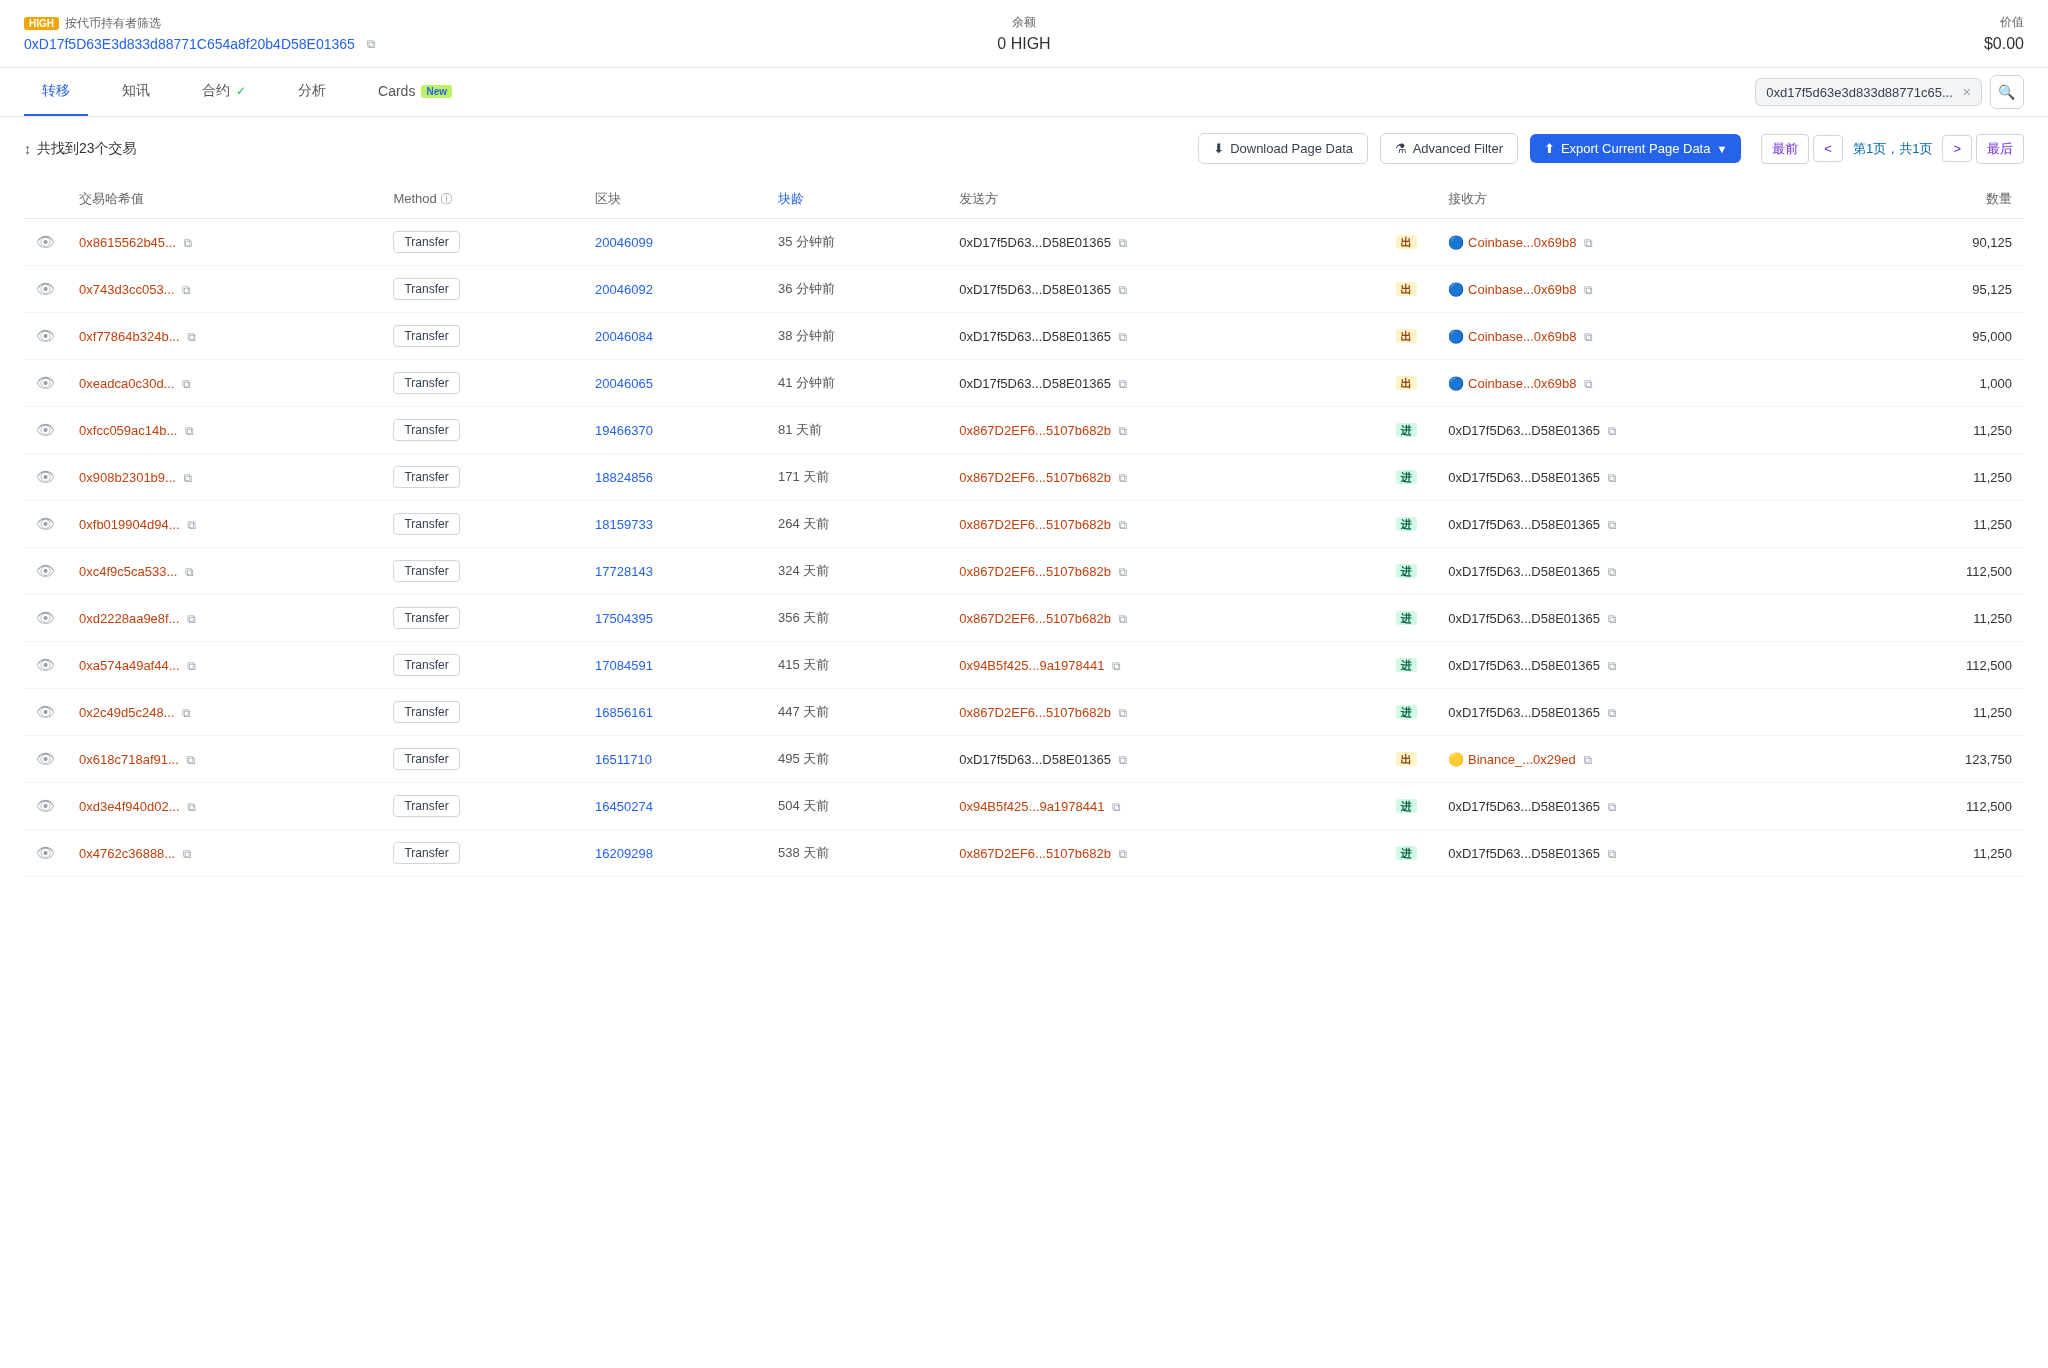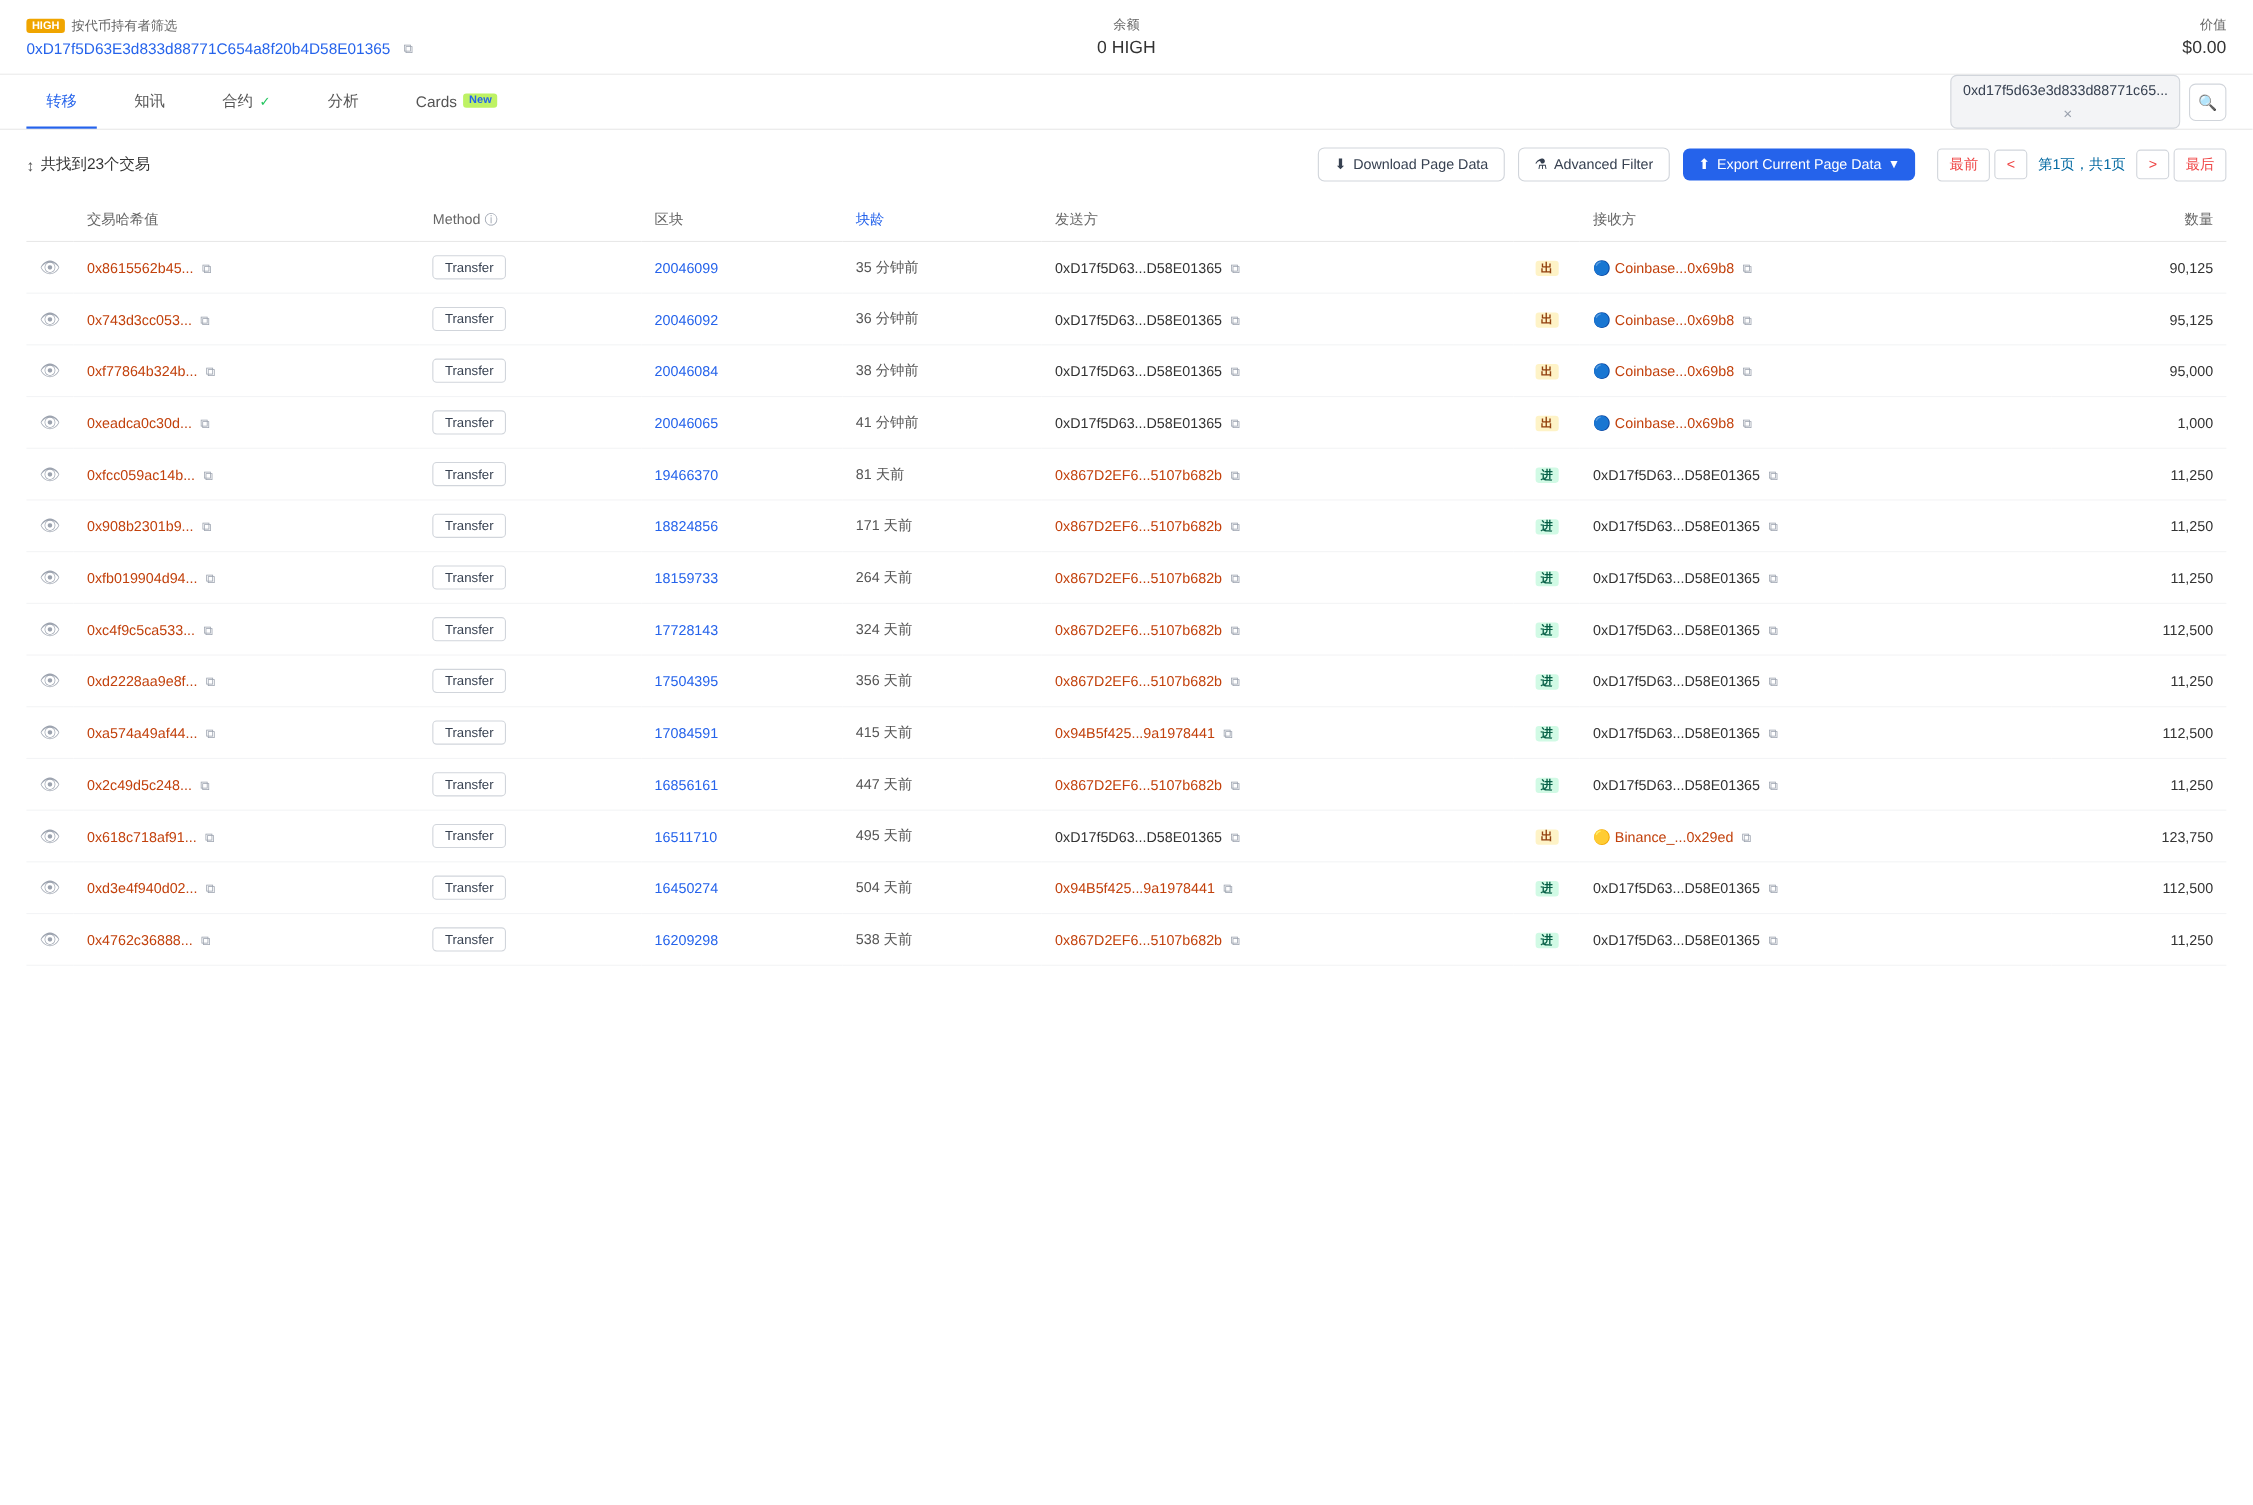--- a/index.html
+++ b/index.html
@@ -55,21 +55,20 @@
 
     .nav-right { display: flex; align-items: center; gap: 8px; }
     .address-chip {
       display: flex; align-items: center; gap: 6px;
       background: #f3f4f6;
       border: 1px solid #d1d5db;
       border-radius: 6px;
       padding: 5px 10px;
       font-size: 13px;
       color: #374151;
-      flex-direction: column;
     }
     .address-chip .close-btn {
       cursor: pointer;
       color: #9ca3af;
       font-size: 14px;
       margin-left: 4px;
     }
     .search-icon-btn {
       width: 34px; height: 34px;
       border: 1px solid #d1d5db;
@@ -123,21 +122,21 @@
     .btn-export .dropdown-arrow { font-size: 11px; }
 
     .pagination { display: flex; align-items: center; gap: 4px; margin-left: 8px; }
     .page-btn {
       padding: 5px 10px;
       border: 1px solid #d1d5db;
       border-radius: 4px;
       background: #fff;
       cursor: pointer;
       font-size: 13px;
-      color: #ef4444;
+      color: #6d28d9;
     }
     .page-info { font-size: 13px; color: #0369a1; padding: 0 6px; }
 
     table { width: 100%; border-collapse: collapse; }
     thead tr { border-bottom: 1px solid #e8e8e8; }
     thead th {
       text-align: left;
       padding: 10px 12px;
       font-size: 13px;
       font-weight: 500;

